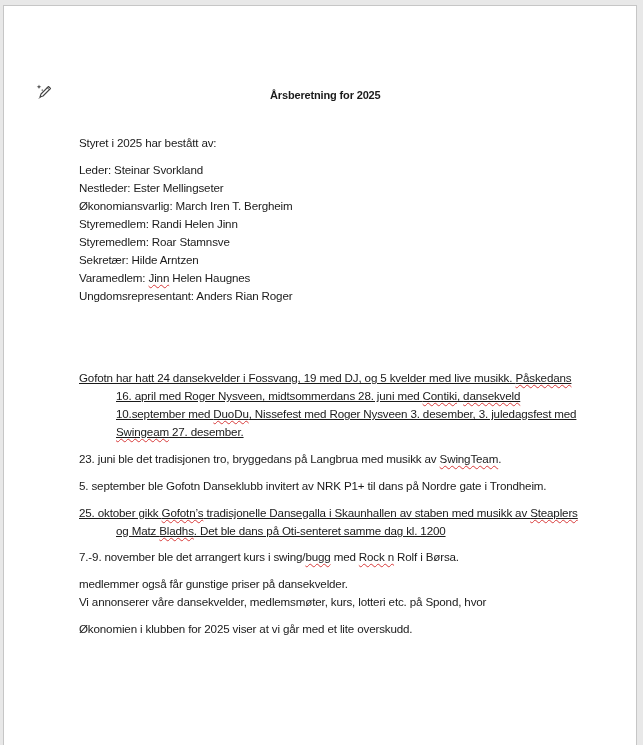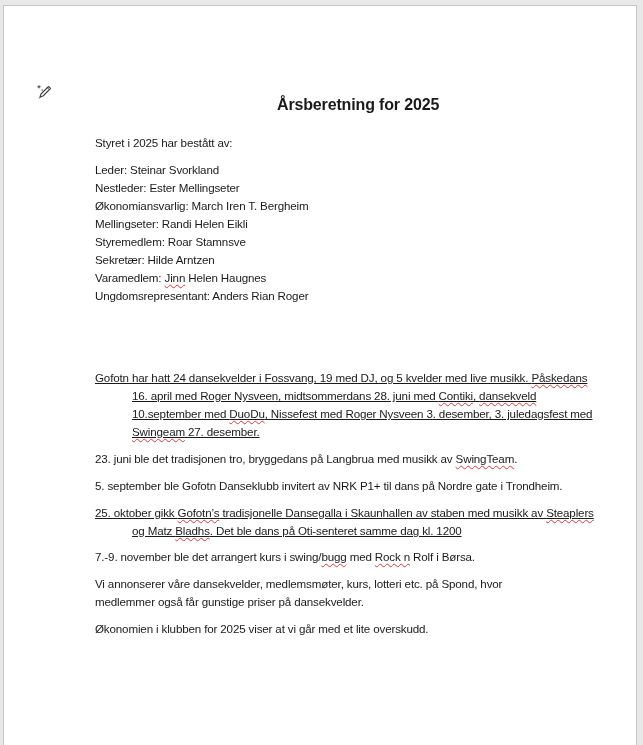--- a/index.html
+++ b/index.html
@@ -37,27 +37,27 @@
       font-family: "Liberation Sans", sans-serif;
       font-size: 11.6px;
       color: #1a1a1a;
       letter-spacing: -0.15px;
     }
     .title {
       position: absolute;
       left: 183px;
       top: 81px;
       font-weight: bold;
-      font-size: 16px;
+      font-size: 11px;
       white-space: nowrap;
-      margin: 15px;
+      margin: 8px;
     }
     .p {
       position: absolute;
-      left: 16px;
+      left: 0;
       margin: 0;
       line-height: 18px;
       white-space: nowrap;
     }
     .hang {
       white-space: normal;
       width: 500px;
       text-indent: -37px;
       padding-left: 37px;
       box-sizing: border-box;
@@ -86,39 +86,39 @@
 
 <div class="doc">
   <p class="title">Årsberetning for 2025</p>
 
   <p class="p" style="top:134px">Styret i 2025 har bestått av:</p>
 
   <div>
     <p class="p" style="top:161px">Leder: Steinar Svorkland</p>
     <p class="p" style="top:179px">Nestleder: Ester Mellingseter</p>
     <p class="p" style="top:197px">Økonomiansvarlig: March Iren T. Bergheim</p>
-    <p class="p" style="top:215px">Mellingseter: Randi Helen Eikli</p>
+    <p class="p" style="top:215px">Styremedlem: Randi Helen Jinn</p>
     <p class="p" style="top:233px">Styremedlem: Roar Stamnsve</p>
     <p class="p" style="top:251px">Sekretær: Hilde Arntzen</p>
     <p class="p" style="top:269px"><span>Varamedlem: </span><span class="sq">Jinn</span><span> Helen Haugnes</span></p>
     <p class="p" style="top:287px">Ungdomsrepresentant: Anders Rian Roger</p>
   </div>
 
   <p class="p" style="top:323px">
   </p>
 
   <p class="p hang" style="top:369px"><span>Gofotn har hatt 24 dansekvelder i Fossvang, 19 med DJ, og 5 kvelder med live musikk. </span><span class="sq">Påskedans</span><span> 16. april med Roger Nysveen, midtsommerdans 28. juni med </span><span class="sq">Contiki</span><span>, </span><span class="sq">dansekveld</span><span> 10.september med </span><span class="sq">DuoDu</span><span>, Nissefest med Roger Nysveen 3. desember, 3. juledagsfest med </span><span class="sq">Swingeam</span><span> 27. desember.</span></p>
 
   <p class="p" style="top:450px"><span>23. juni ble det tradisjonen tro, bryggedans på Langbrua med musikk av </span><span class="sq">SwingTeam</span><span>.</span></p>
 
   <p class="p" style="top:477px">5. september ble Gofotn Danseklubb invitert av NRK P1+ til dans på Nordre gate i Trondheim.</p>
 
   <p class="p hang" style="top:504px"><span>25. oktober gikk </span><span class="sq">Gofotn’s</span><span> tradisjonelle Dansegalla i Skaunhallen av staben med musikk av </span><span class="sq">Steaplers</span><span> og Matz </span><span class="sq">Bladhs</span><span>. Det ble dans på Oti-senteret samme dag kl. 1200</span></p>
 
   <p class="p" style="top:548px"><span>7.-9. november ble det arrangert kurs i swing/</span><span class="sq">bugg</span><span> med </span><span class="sq">Rock n</span><span> Rolf i Børsa.</span></p>
 
   <p class="p" style="top:575px">
+    <span class="line">medlemmer også får gunstige priser på dansekvelder.</span>
     <span class="line">Vi annonserer våre dansekvelder, medlemsmøter, kurs, lotteri etc. på Spond, hvor</span>
-    <span class="line">medlemmer også får gunstige priser på dansekvelder.</span>
   </p>
 
   <p class="p" style="top:620px">Økonomien i klubben for 2025 viser at vi går med et lite overskudd.</p>
 </div>
 
 </body></html>

